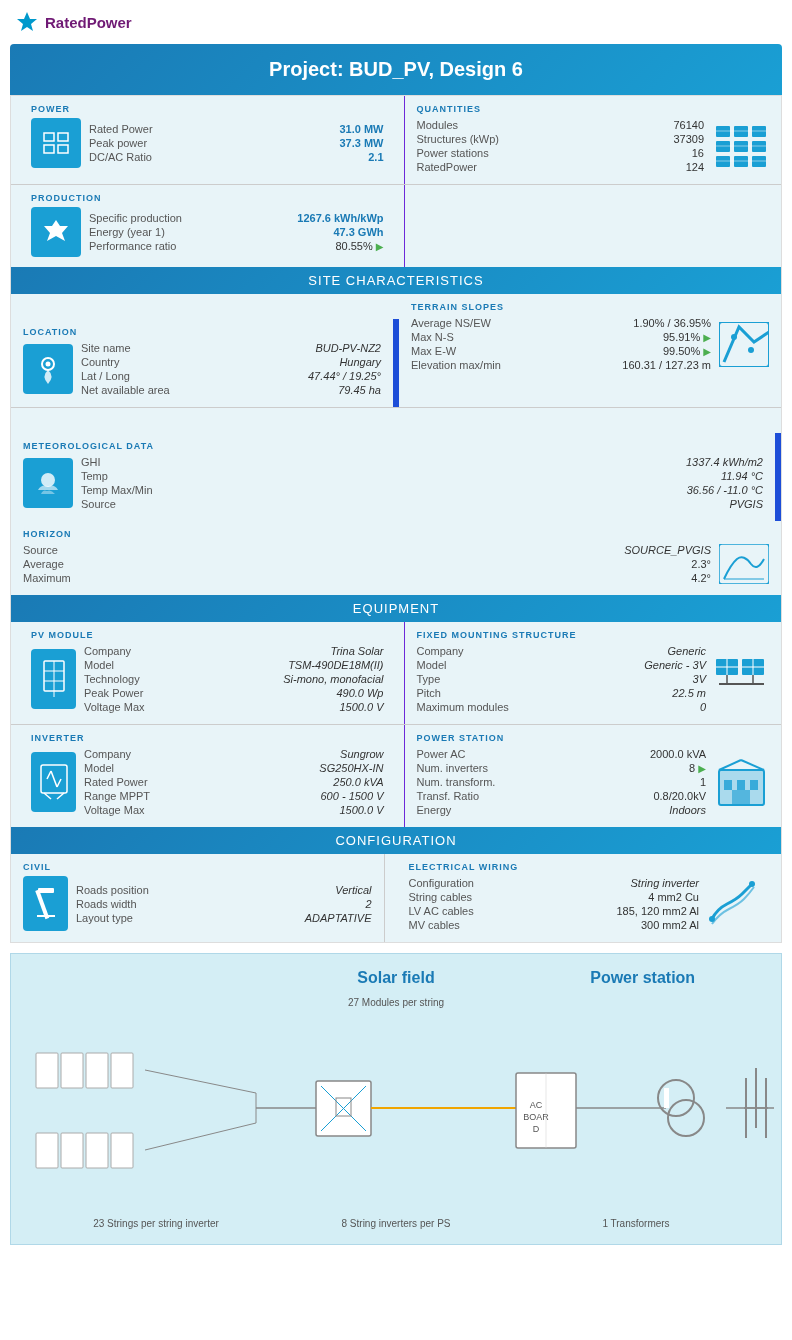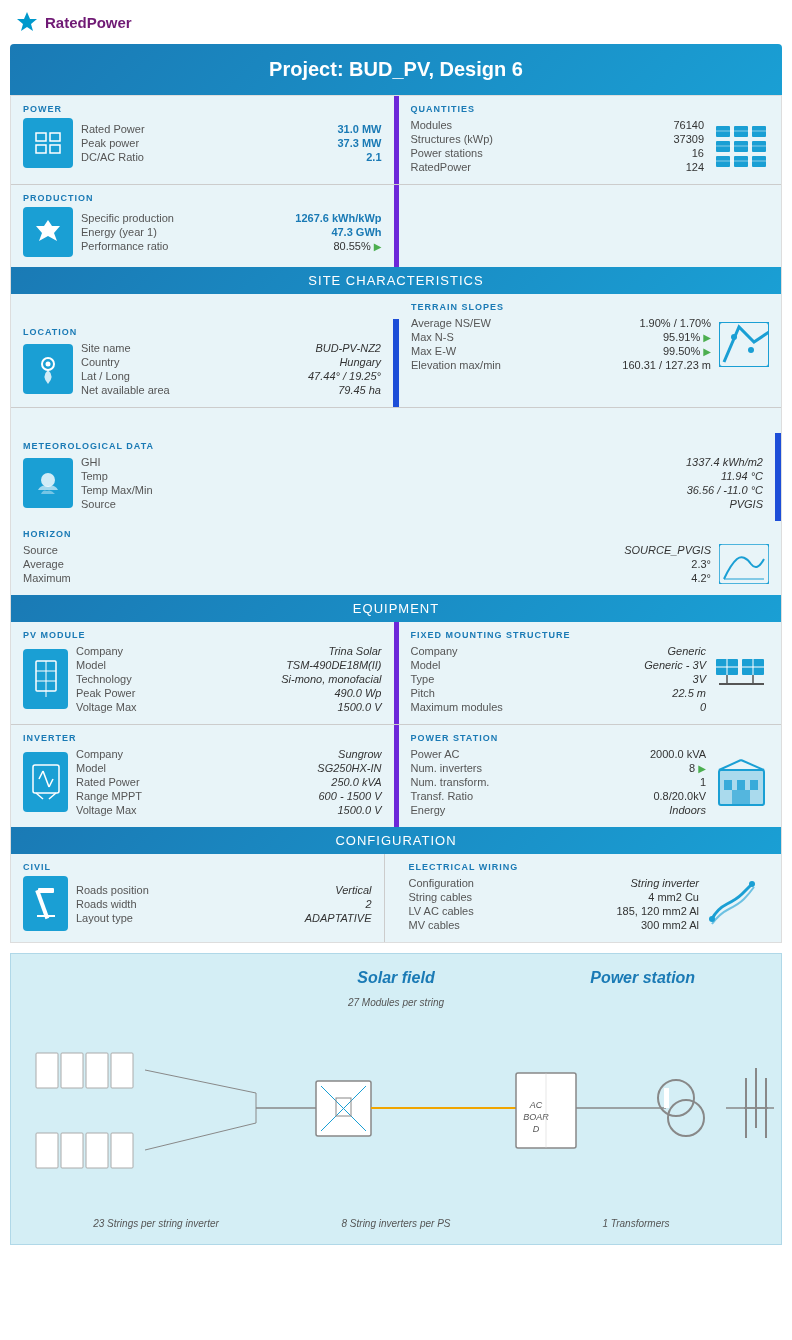--- a/index.html
+++ b/index.html
@@ -40,21 +40,21 @@
       letter-spacing: 1px;
     }
 
     
     .site-char-section { display: flex; background: #e8f4f8; }
     .site-left { flex: 1; padding: 8px 12px; border-right: 6px solid #1d4ed8; margin-top: 25px; }
     .site-right { flex: 1; padding: 8px 12px; }
 
     
     .equipment-section { display: flex; background: #e8f4f8; }
-    .equip-left { flex: 1; padding: 8px 12px; border-right: 5px solid #6d28d9; }
+    .equip-left { flex: 1; padding: 8px 20px; border-right: 1px solid #6d28d9; }
     .equip-right { flex: 1; padding: 8px 12px; }
 
     
     .config-section { display: flex; background: #e8f4f8; }
     .config-left { flex: 1; padding: 8px 12px; border-right: 1px solid #ccc; }
     .config-right { flex: 1; padding: 8px 24px; }
 
     .sub-section-label {
       font-size: 9px;
       font-weight: bold;
@@ -74,21 +74,21 @@
       justify-content: center;
       border-radius: 4px;
       margin-right: 8px;
       color: white;
       font-size: 20px;
     }
 
     .icon-row { display: flex; align-items: center; margin-bottom: 2px; }
 
     
-    .solar-diagram { background: #d4eef5; padding: 15px; margin: 0 10px 10px 10px; font-style: italic; }
+    .solar-diagram { background: #d4eef5; padding: 15px; margin: 0 10px 10px 10px; }
     .solar-title-row { display: flex; justify-content: space-around; margin-bottom: 10px; }
 
     .perf-value { color: #333; font-size: 11px; }
 
     .italic-value { font-style: italic; }
 
     .border-top-section { border-top: 1px solid #ccc; }
   </style>
 </head>
 <body>
@@ -237,21 +237,21 @@
           </div>
         </div>
       </div>
     </div>
     <div class="site-right">
       <div class="sub-section-label">TERRAIN SLOPES</div>
       <div class="icon-row">
         <div style="flex:1;">
           <div class="data-row">
             <span class="data-label">Average NS/EW</span>
-            <span class="data-value">1.90% / 1.70%</span>
+            <span class="data-value">1.90% / 36.95%</span>
           </div>
           <div class="data-row">
             <span class="data-label">Max N-S</span>
             <span class="data-value">95.91% <span style="color:#4CAF50; font-size:10px;">▶</span></span>
           </div>
           <div class="data-row">
             <span class="data-label">Max E-W</span>
             <span class="data-value">99.50% <span style="color:#4CAF50; font-size:10px;">▶</span></span>
           </div>
           <div class="data-row">

